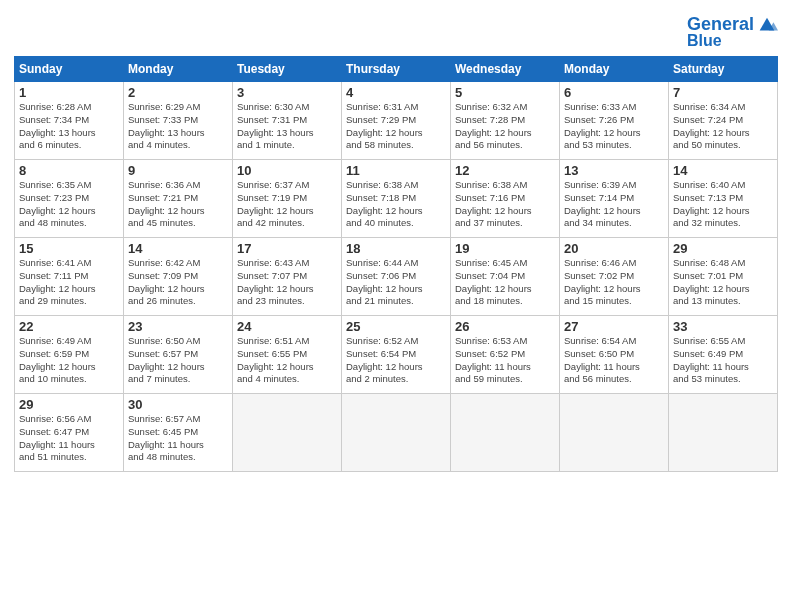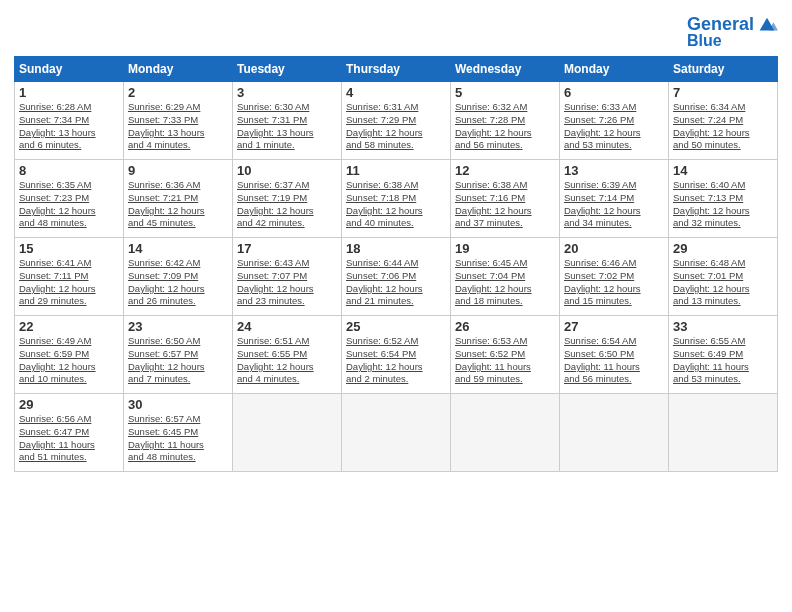--- a/index.html
+++ b/index.html
@@ -81,21 +81,20 @@
     .day-num {
       font-size: 13px;
       font-weight: bold;
       color: #333;
       display: block;
       margin-bottom: 1px;
     }
     .day-text {
       line-height: 1.35;
       color: #444;
-      text-decoration: underline;
     }
   </style>
 </head>
 <body>
 
 <div class="container">
   <div class="header">
     <div class="logo">
       <div>
         <div style="display:flex;align-items:center;">

